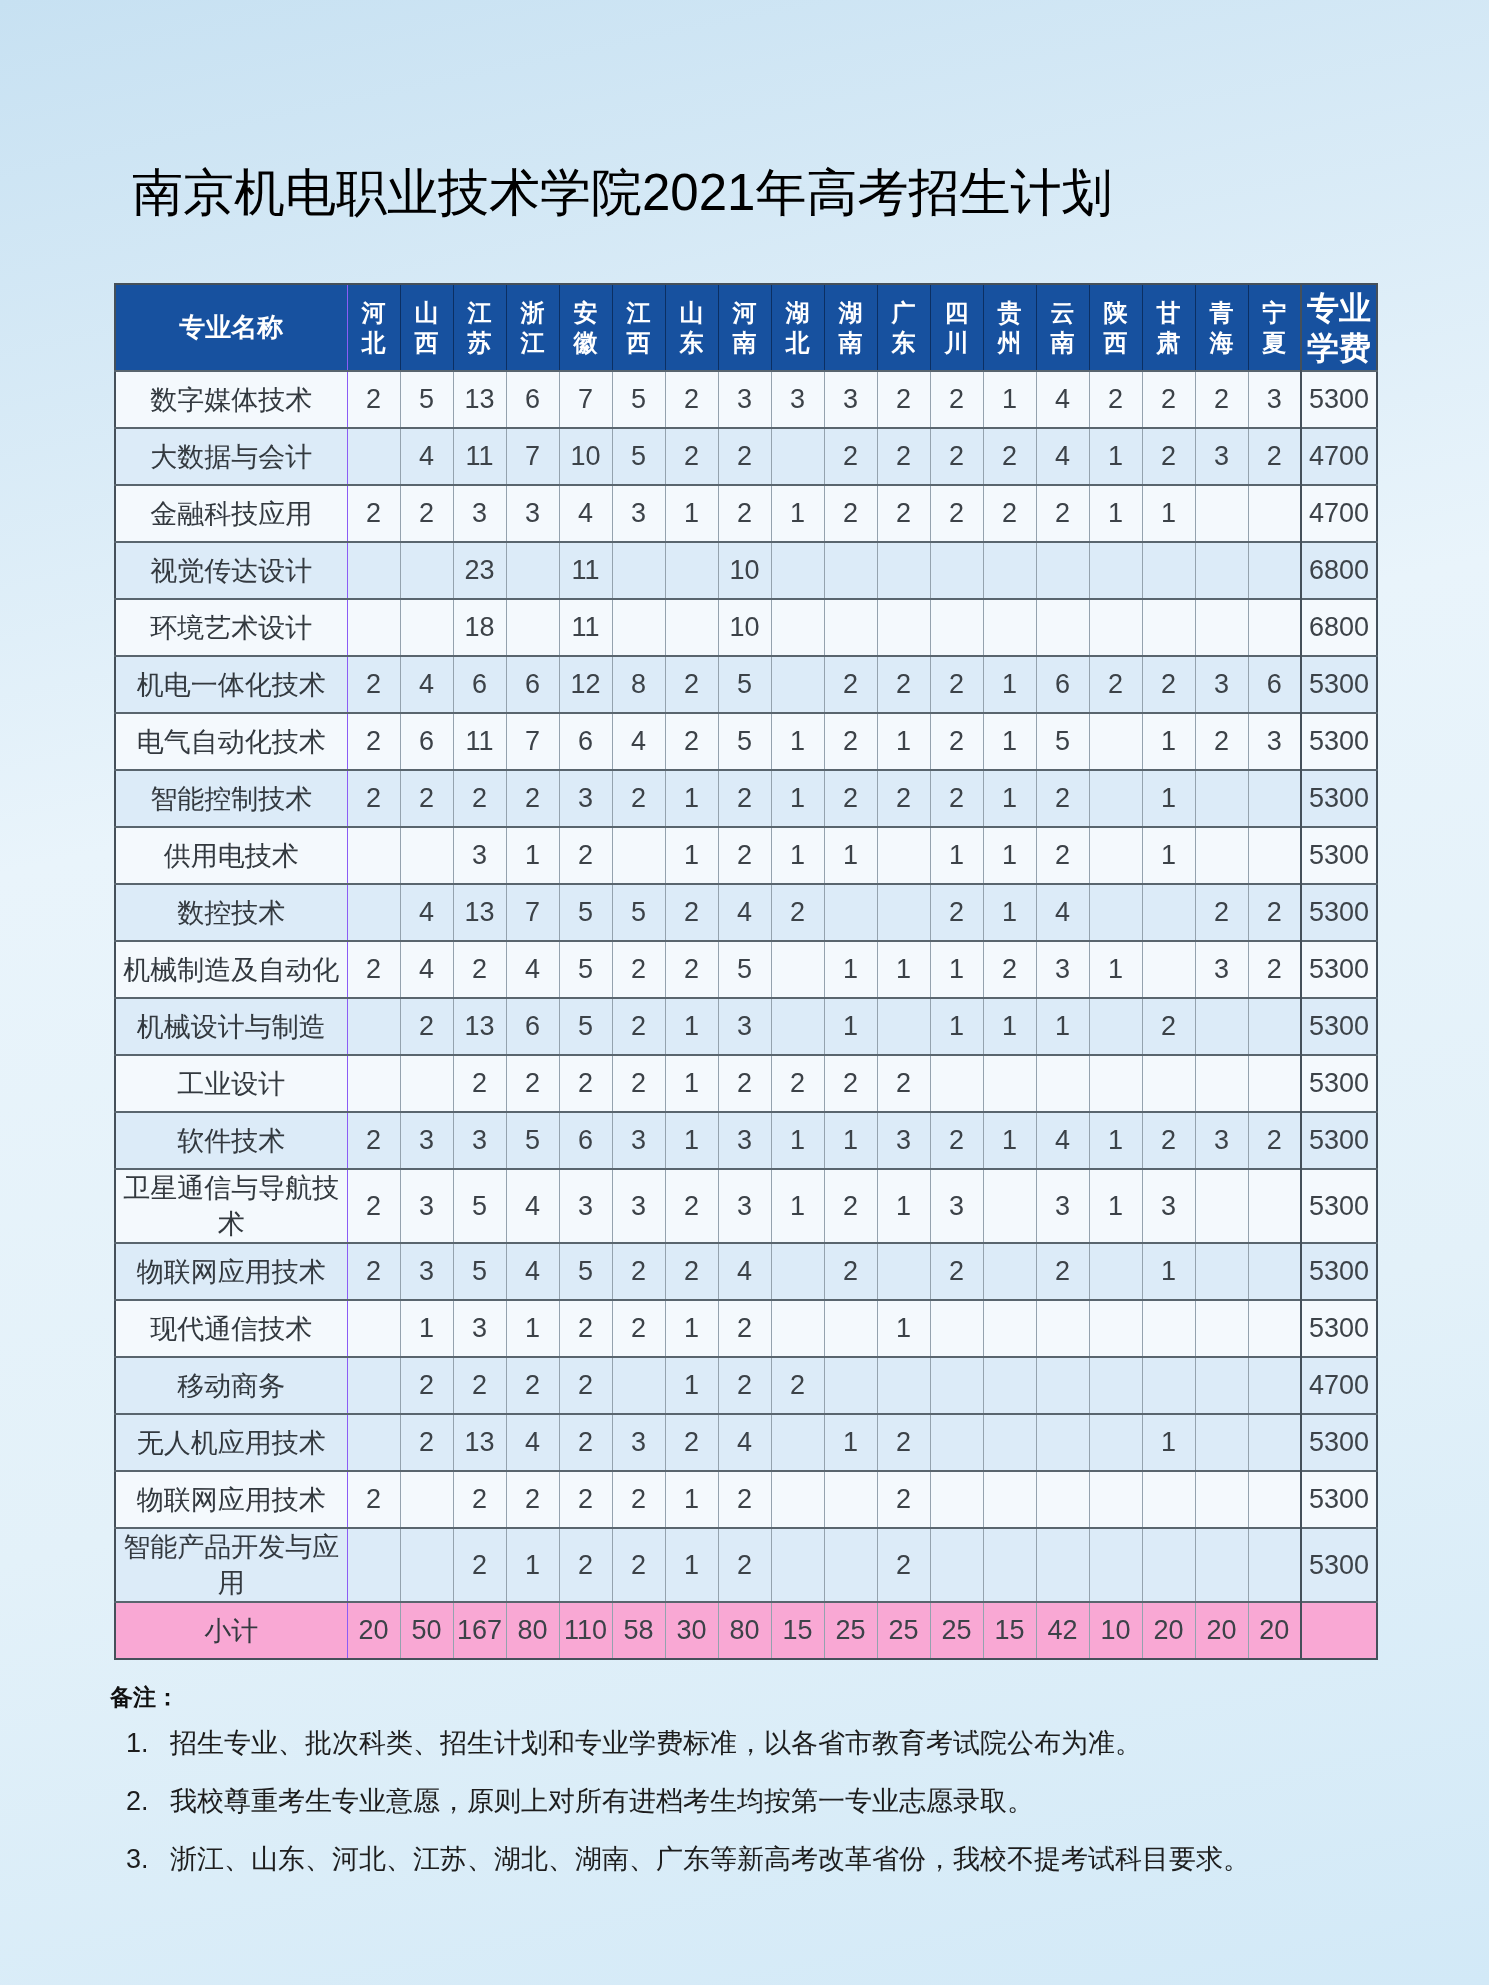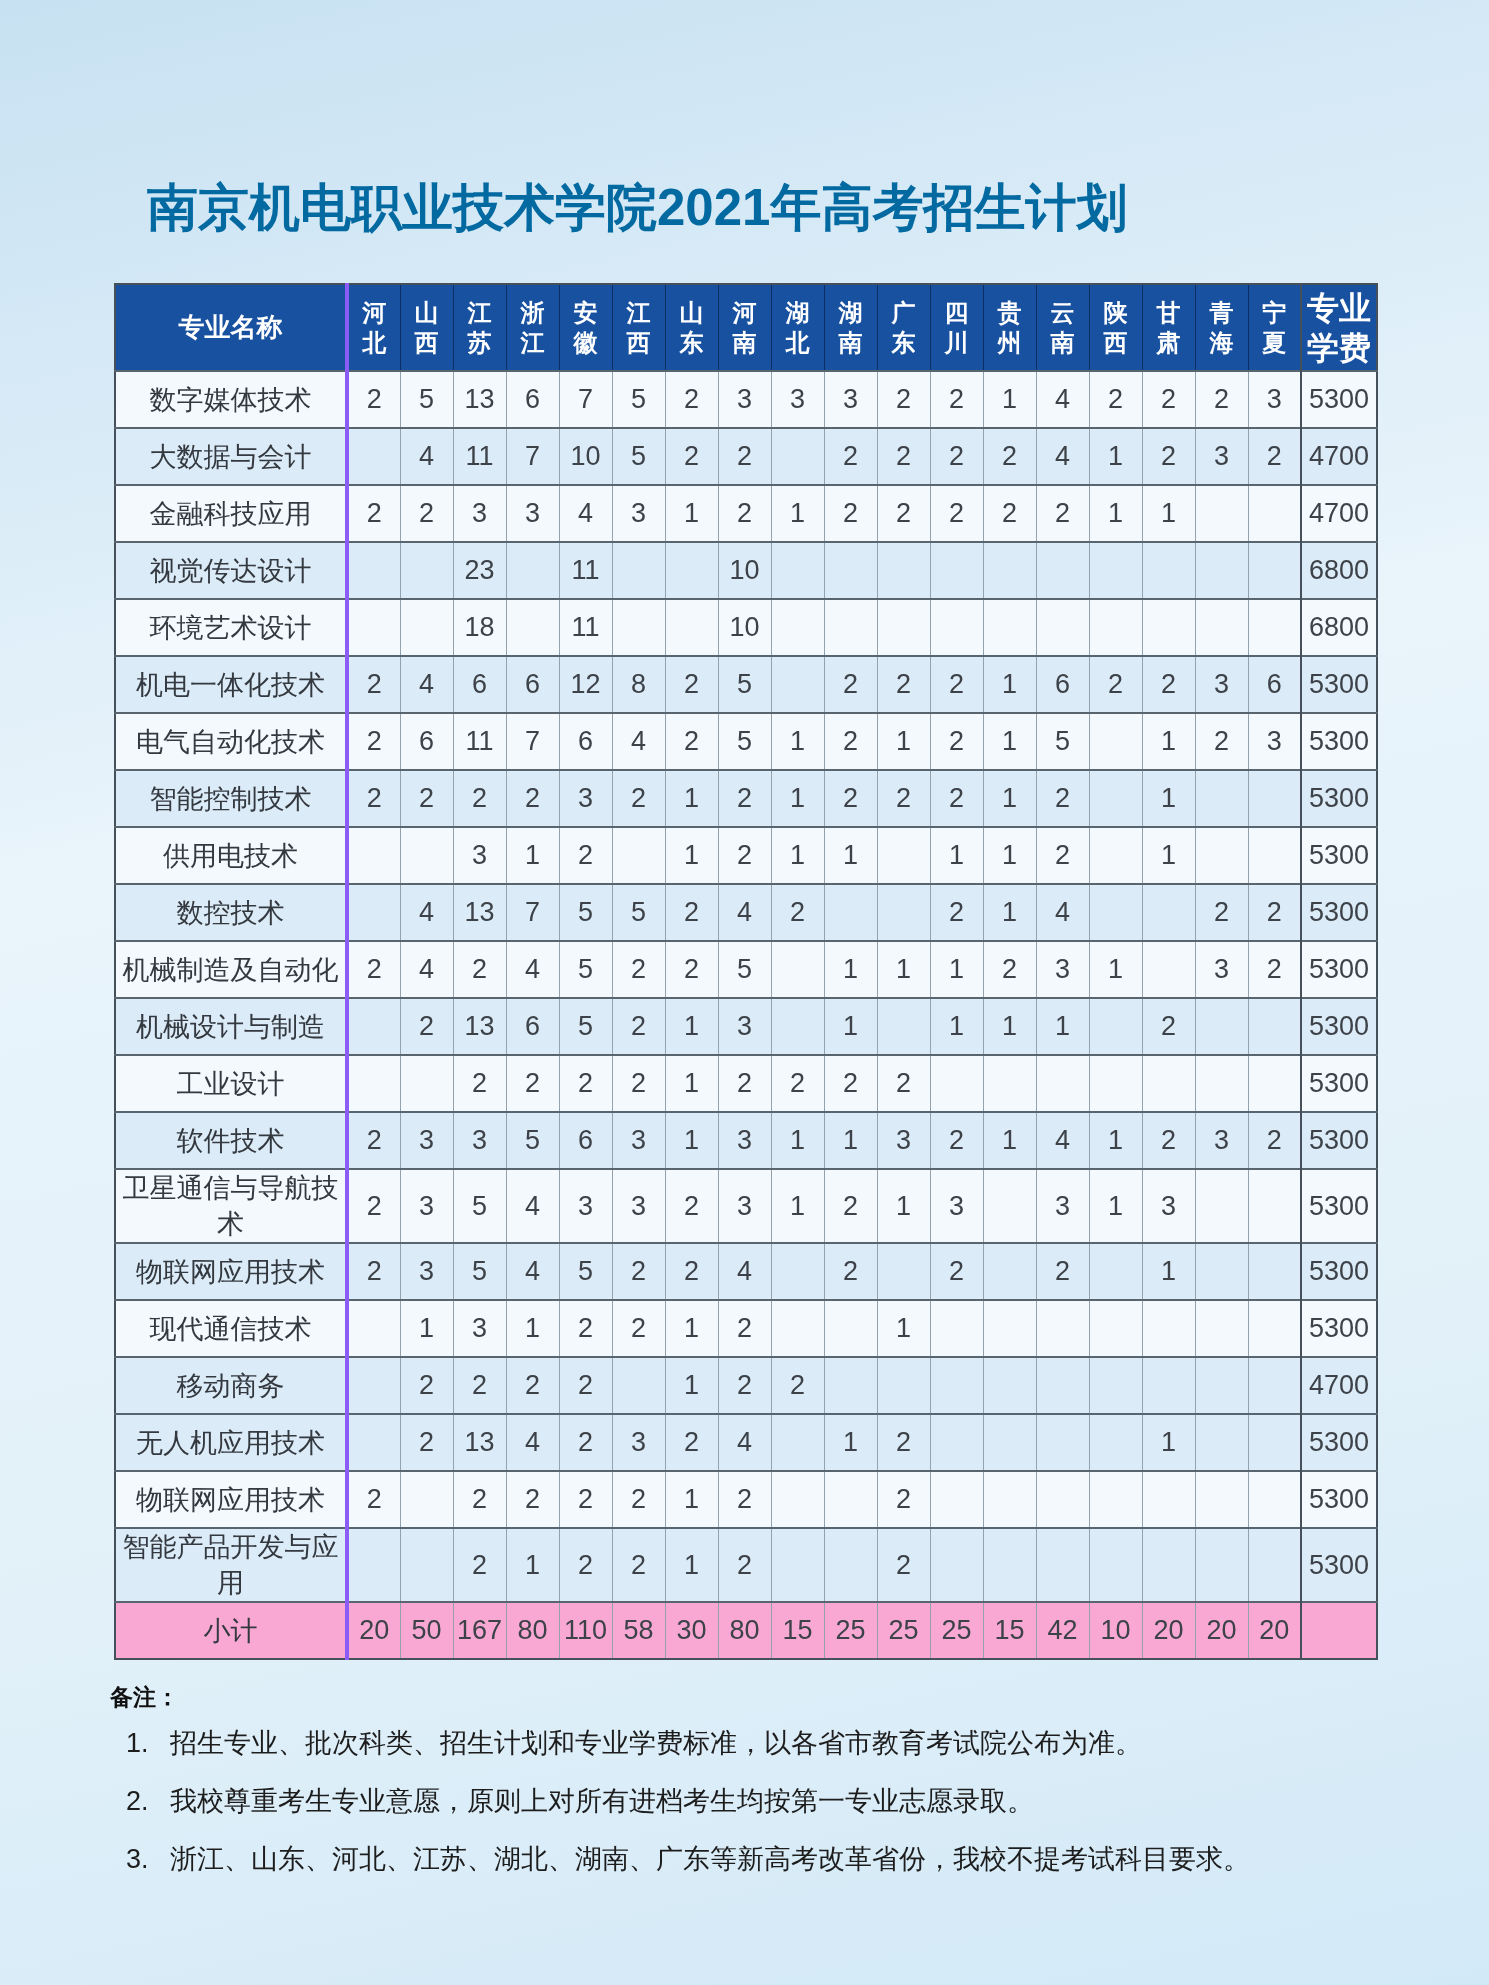--- a/index.html
+++ b/index.html
@@ -3,22 +3,22 @@
 <meta charset="utf-8">
 <style>
   html,body{margin:0;padding:0;}
   body{
     width:1489px;height:1985px;
     position:relative;overflow:hidden;
     background:linear-gradient(168deg,#c7e1f2 0%,#e9f4fb 38%,#e3f1f9 68%,#d2e9f7 100%);
     font-family:"Liberation Sans","DejaVu Sans",sans-serif;
   }
   .page-title{
-    position:absolute;left:131px;top:158px;margin:16px;
-    font-size:51px;font-weight:bold;color:#0369a1;letter-spacing:0px;white-space:nowrap;
+    position:absolute;left:131px;top:158px;margin:1px;
+    font-size:51px;font-weight:normal;color:#000000;letter-spacing:0px;white-space:nowrap;
   }
   table.plan{
     position:absolute;left:114px;top:283px;
     border-collapse:collapse;table-layout:fixed;
     border:2px solid #45505a;
   }
   table.plan th,table.plan td{
     padding:0;text-align:center;vertical-align:middle;
     overflow:hidden;
   }
@@ -31,21 +31,21 @@
   table.plan thead th.tuit-h{font-size:32px;}
   table.plan tbody td{
     height:55px;font-size:27px;color:#3c4248;
     border-top:2px solid #59656e;
     border-left:1px solid #94a2ae;border-right:1px solid #94a2ae;
   }
   table.plan tbody td.major{font-size:27px;color:#33393f;}
   table.plan tbody tr.odd td{background:#f4f9fd;}
   table.plan tbody tr.even td{background:#dcebf8;}
   table.plan tbody tr.subtotal td{background:#f9a8d4;}
-  table.plan td.major,table.plan th.name-h{border-right:4px solid #8b5cf6;}
+  table.plan td.major,table.plan th.name-h{border-right:1px solid #8b5cf6;}
   table.plan td.tuition,table.plan th.tuit-h{border-left:2px solid #45505a;}
   .notes{
     position:absolute;left:110px;top:1682px;width:1280px;
     color:#1d1d1d;
   }
   .notes-heading{font-size:23px;font-weight:bold;color:#111;}
   .notes-list{list-style:none;margin:14px 0 0 16px;padding:0;}
   .notes-list li{font-size:27px;margin:0 0 24px 0;line-height:1.25;}
   .notes-list li .num{display:inline-block;min-width:44px;}
 </style>

